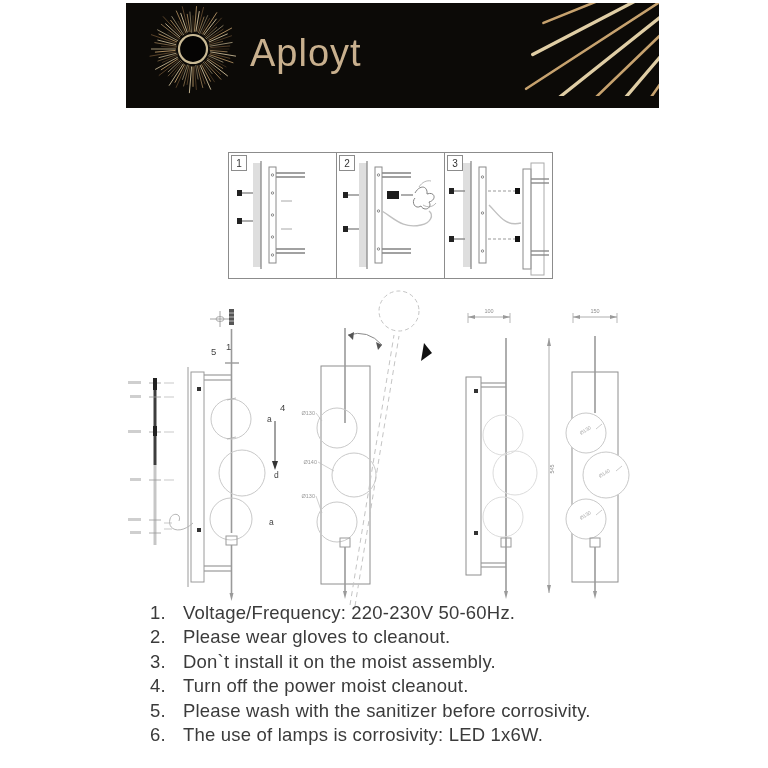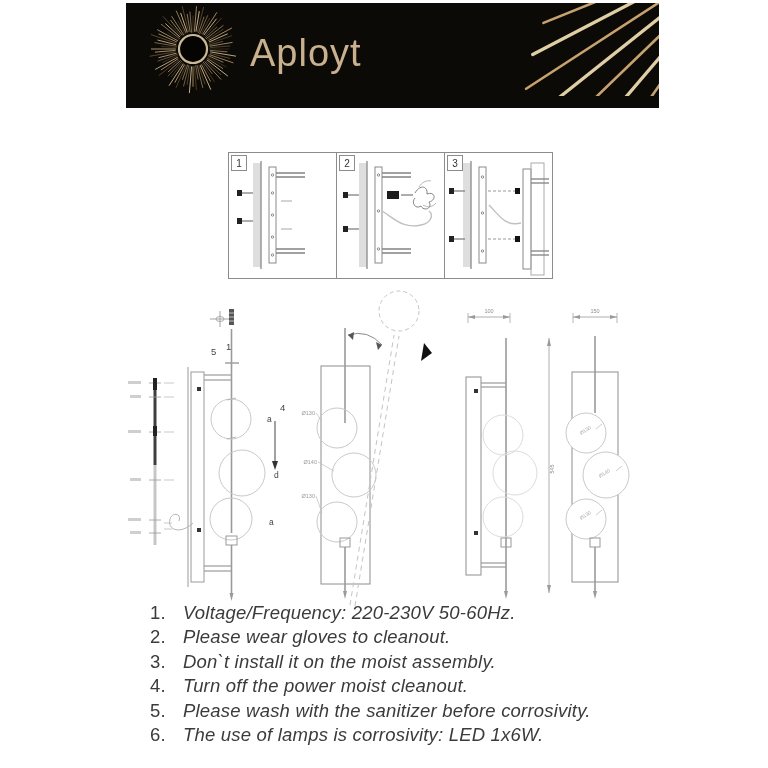--- a/index.html
+++ b/index.html
@@ -23,21 +23,21 @@
            font-size:10px;color:#333;display:flex;align-items:center;justify-content:center;background:#fff;}
   .step svg{position:absolute;left:0;top:0;}
 
   
   .techdraw{position:absolute;left:110px;top:283px;}
 
   
   .instructions{position:absolute;left:150px;top:601px;margin:0;padding:0;list-style:none;width:540px;}
   .instructions li{display:flex;font-size:18.5px;line-height:24.4px;color:#3b3b3b;letter-spacing:.2px;}
   .instructions .n{width:33px;flex:0 0 33px;}
-  .instructions .t{flex:1;font-style:italic;}
+  .instructions .t{flex:1;}
 </style>
 </head>
 <body>
 
 <div class="page">
 
   <header class="banner">
     <svg id="banner-deco" width="533" height="93" viewBox="0 0 533 93">
       <g id="sunburst">
           <line x1="83.5" y1="46" x2="103" y2="46" stroke="#6e5233" stroke-width="0.8" stroke-opacity="0.5" stroke-linecap="round"></line>

